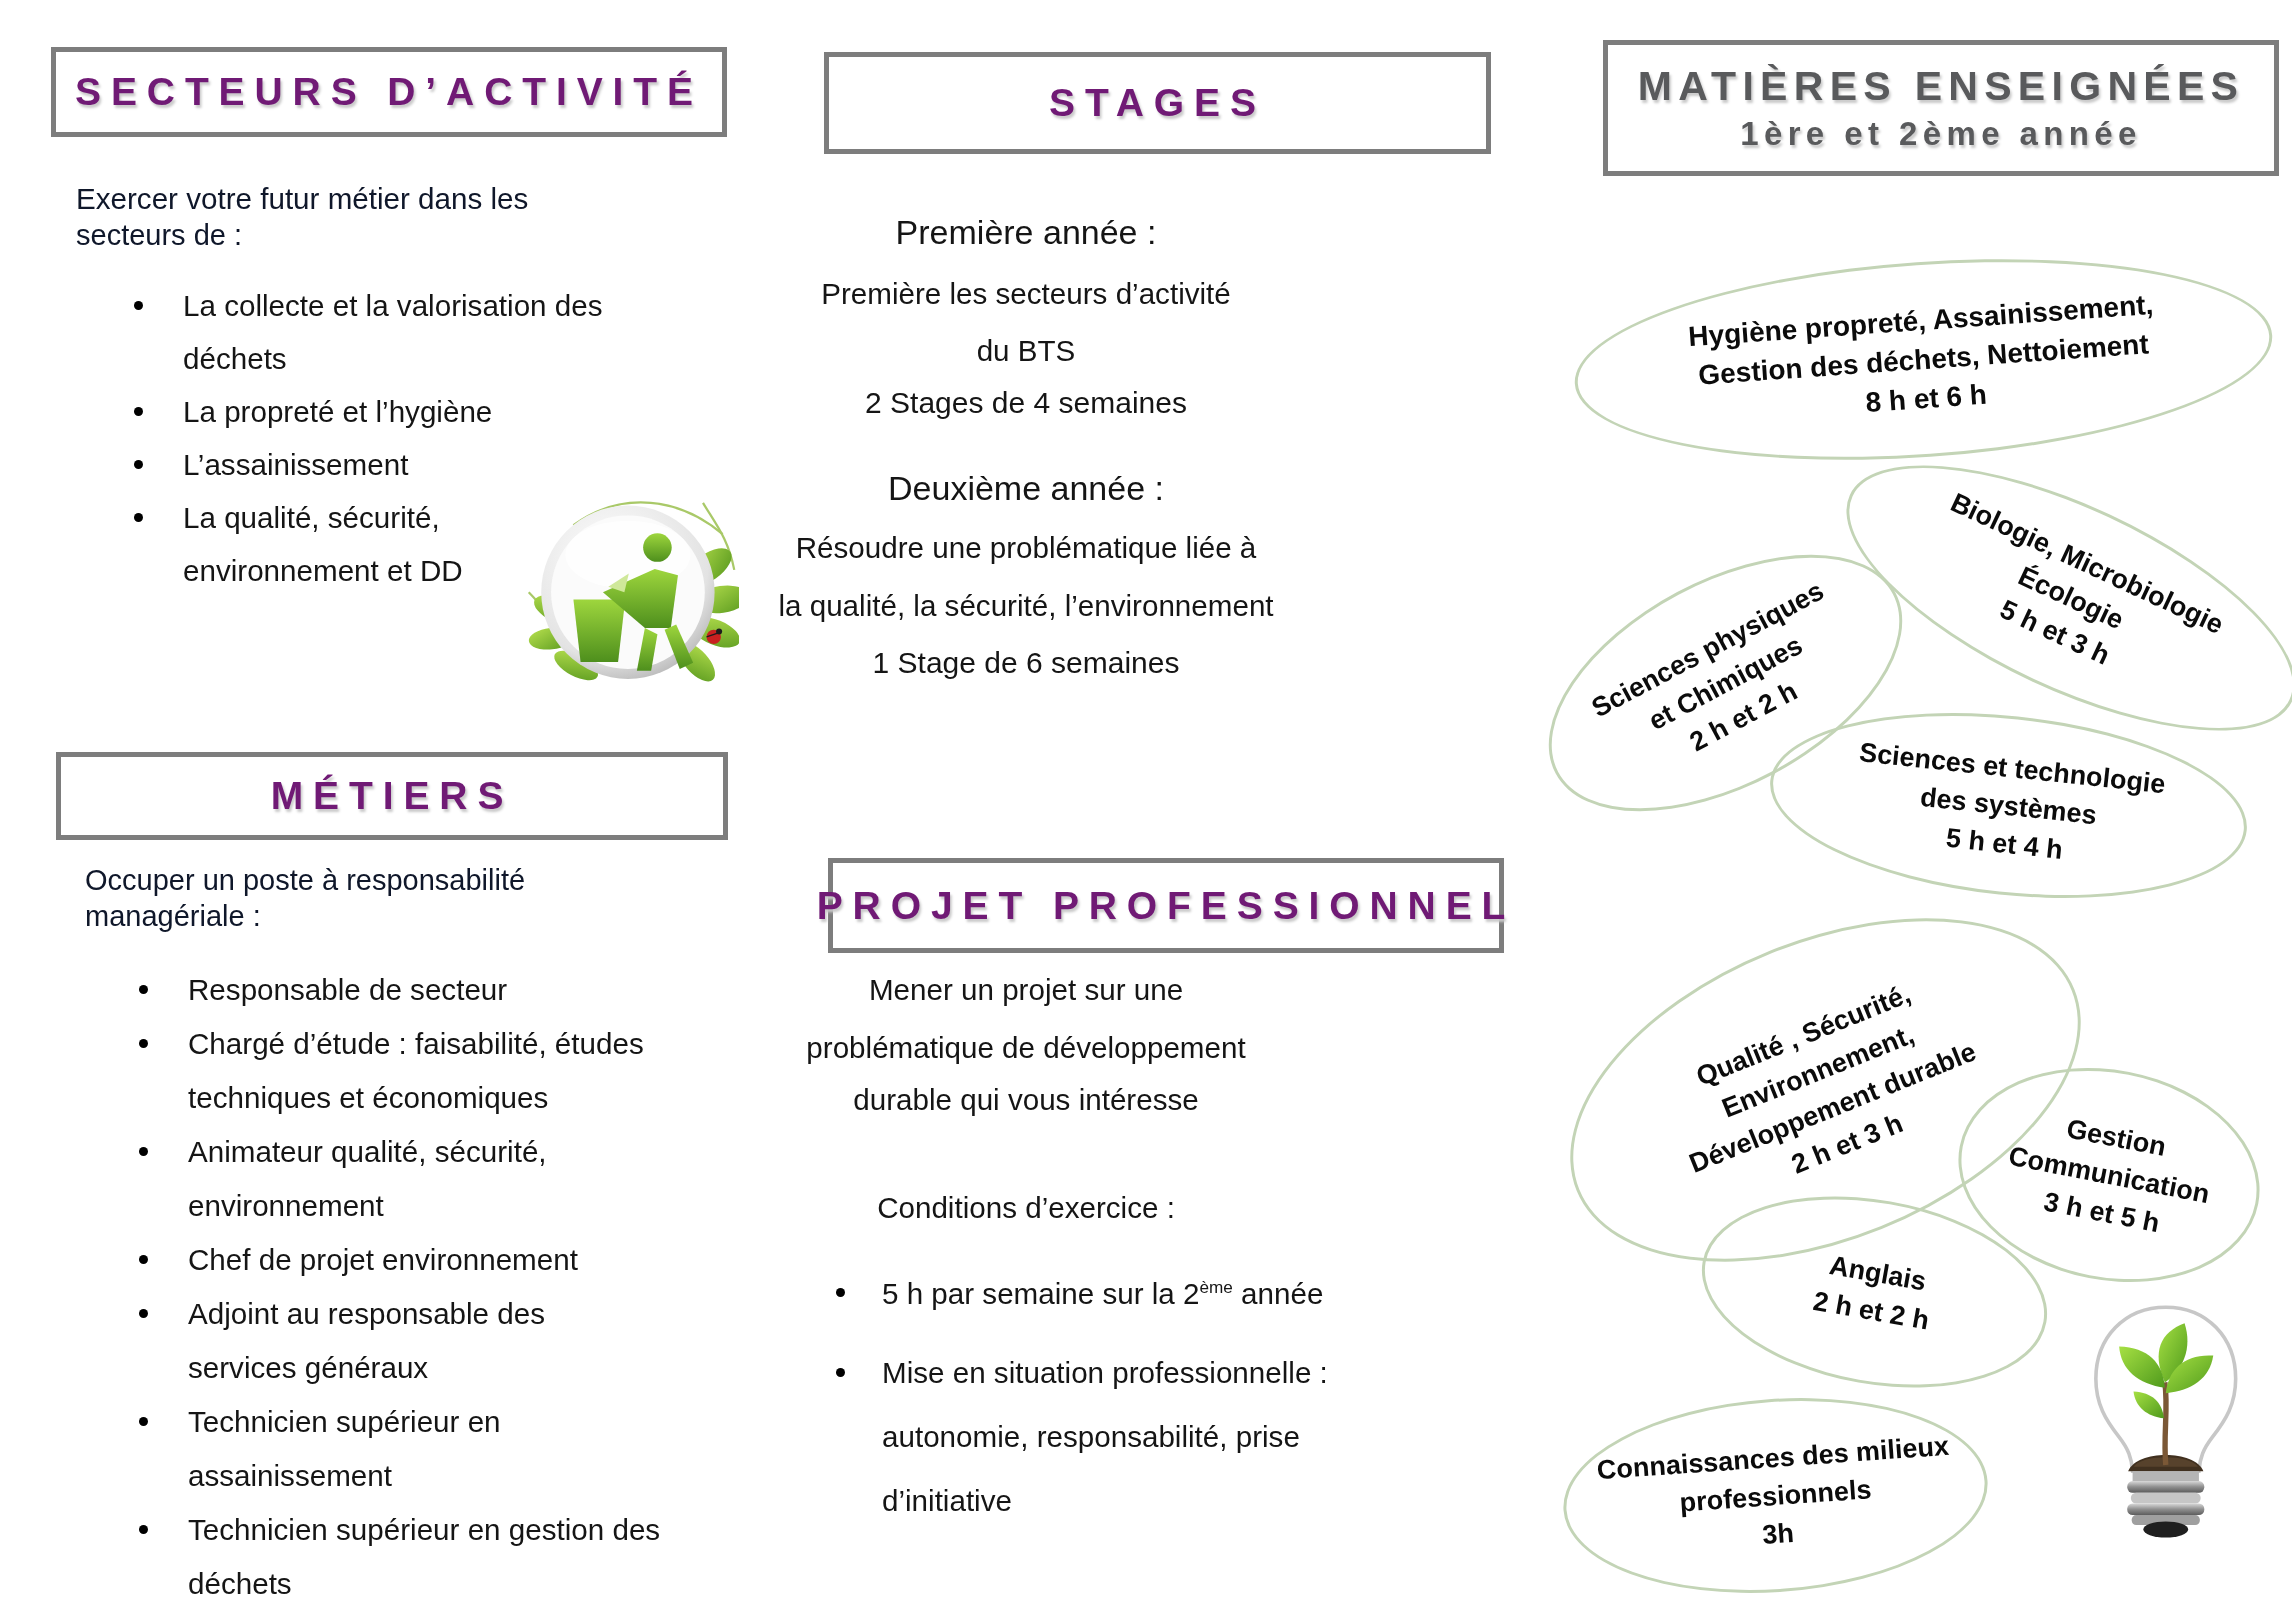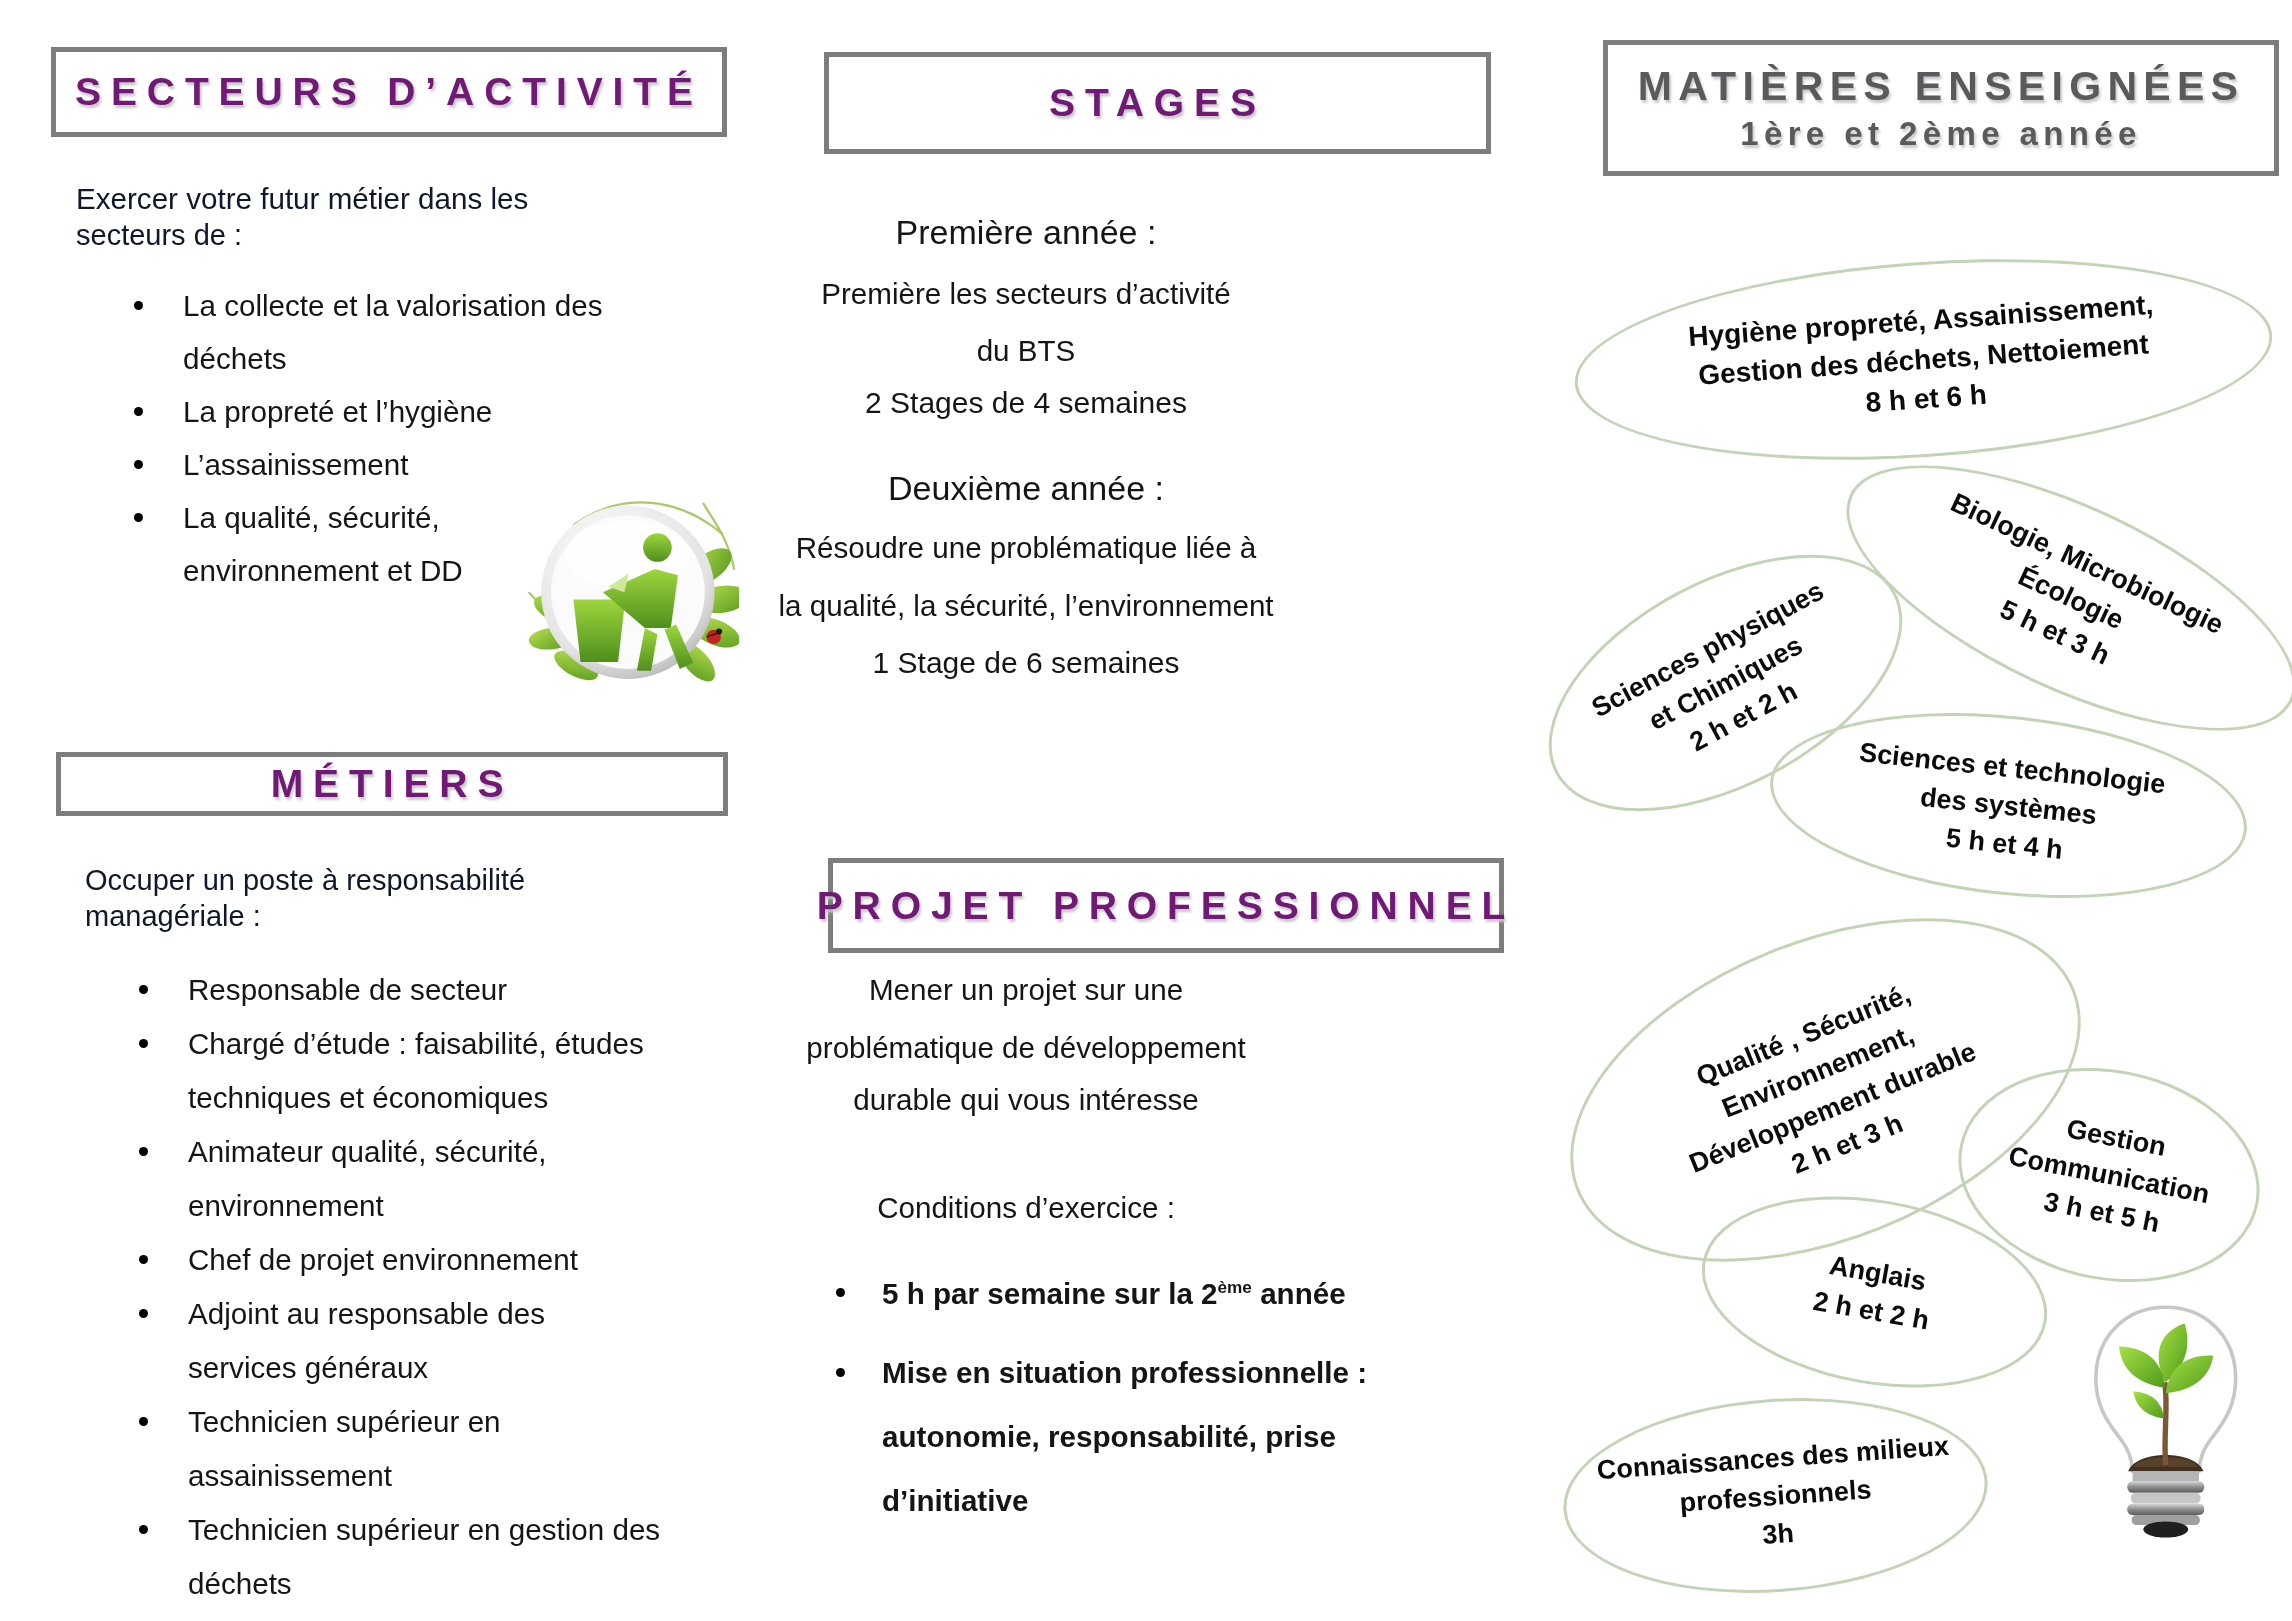--- a/index.html
+++ b/index.html
@@ -10,21 +10,21 @@
   
   .section-box{
     position:absolute;border:5.4px solid #7d7d7d;background:#ffffff;
     display:flex;align-items:center;justify-content:center;box-sizing:border-box;
   }
   .section-box .t{
     font-weight:bold;color:#701a75;letter-spacing:9.9px;font-size:39px;
     text-shadow:1.8px 2.7px 2.7px #c9c9c9;white-space:nowrap;
   }
   .box-secteurs{left:51px;top:47px;width:676px;height:90px;}
-  .box-metiers{left:56px;top:752px;width:672px;height:64px;}
+  .box-metiers{left:56px;top:752px;width:672px;height:88px;}
   .box-stages{left:824px;top:52px;width:667px;height:102px;}
   .box-projet{left:828px;top:858px;width:676px;height:95px;}
   .box-matieres{left:1603px;top:40px;width:676px;height:136px;flex-direction:column;gap:5.4px;}
   .box-matieres .t1{font-weight:bold;color:#595a5c;letter-spacing:6.3px;font-size:41px;text-shadow:1.8px 2.7px 2.7px #c9c9c9;white-space:nowrap;}
   .box-matieres .t2{font-weight:bold;color:#595a5c;letter-spacing:5.4px;font-size:33px;text-shadow:1.8px 2.7px 2.7px #c9c9c9;white-space:nowrap;}
 
   
   .intro{position:absolute;font-size:29px;line-height:36px;color:#0f172a;}
   .intro-secteurs{left:76px;top:181px;width:573px;}
   .intro-metiers{left:85px;top:862px;width:573px;}
@@ -39,21 +39,21 @@
   .blist .ln{display:block;}
 
   
   .cline{position:absolute;left:775px;width:502px;text-align:center;white-space:nowrap;}
   .yr-head{font-size:34px;line-height:43px;}
   .mid-ln{font-size:29.6px;line-height:39px;}
   .mid-bold{font-size:30px;line-height:39px;font-weight:normal;}
   .pj-bullets{position:absolute;left:833px;width:591px;font-size:29.6px;}
   .pj-b1{top:1274px;line-height:39px;}
   .pj-b2{top:1341px;line-height:64px;}
-  .pj-bullets .item{position:relative;padding-left:49px;font-weight:bold;}
+  .pj-bullets .item{position:relative;padding-left:49px;}
   .pj-bullets .item::before{
     content:"";position:absolute;left:2.7px;top:14.3px;width:9px;height:9px;border-radius:50%;background:#000;
   }
   .pj-b2 .item::before{top:27px;}
   sup.sp{font-size:0.58em;vertical-align:super;line-height:0;}
 
   
   .bubble{
     position:absolute;border:3.6px solid #c3d4b6;border-radius:50%;box-sizing:border-box;
     display:flex;align-items:center;justify-content:center;text-align:center;

